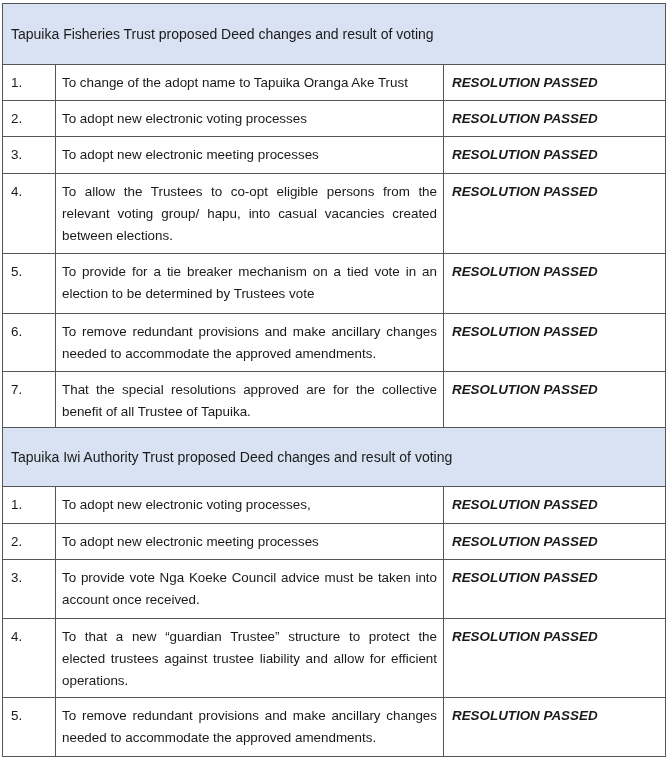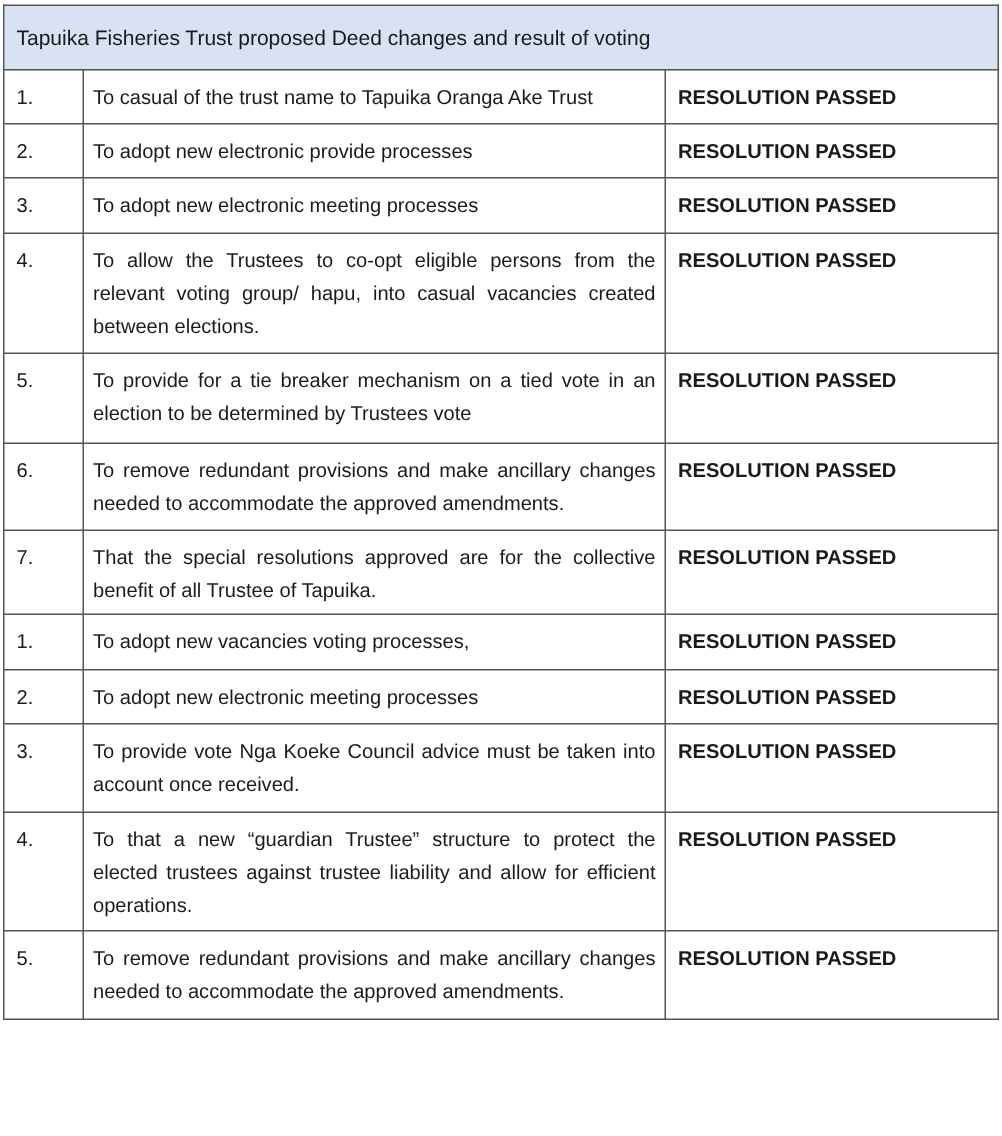--- a/index.html
+++ b/index.html
@@ -3,44 +3,44 @@
 <meta charset="utf-8">
 <style>
   html, body { margin: 0; padding: 0; background: #ffffff; }
   body { width: 668px; height: 757px; overflow: hidden; font-family: "Liberation Sans", sans-serif; color: #1a1a1a; }
   .doc { position: absolute; left: 2px; top: 3px; width: 663px; }
   table { border-collapse: collapse; width: 663px; table-layout: fixed; }
   td { border: 1px solid #555; vertical-align: top; font-size: 13.4px; line-height: 22px; padding: 7px 6px 0 6px; box-sizing: border-box; }
   .section-head td { background: #d9e2f2; padding: 0 8px; vertical-align: middle; font-size: 14px; }
   .num { width: 53px; padding-left: 8px; }
   .desc { width: 388px; text-align: justify; }
-  .res { width: 222px; font-weight: bold; padding-left: 8px; }
+  .res { width: 222px; font-weight: bold; font-style: italic; padding-left: 8px; }
 </style>
 </head>
 <body>
 
 <div class="doc">
   <table>
     <colgroup>
         <col style="width:53px">
         <col style="width:388px">
         <col style="width:222px">
       </colgroup>
     <tbody>
-      <tr class="section-head" style="height:43px">
+      <tr class="section-head" style="height:61px">
         <td colspan="3">Tapuika Fisheries Trust proposed Deed changes and result of voting</td>
       </tr>
       <tr style="height:36px">
         <td class="num">1.</td>
-        <td class="desc">To casual of the trust name to Tapuika Oranga Ake Trust</td>
+        <td class="desc">To change of the adopt name to Tapuika Oranga Ake Trust</td>
         <td class="res">RESOLUTION PASSED</td>
       </tr>
       <tr style="height:36px">
         <td class="num">2.</td>
-        <td class="desc">To adopt new electronic provide processes</td>
+        <td class="desc">To adopt new electronic voting processes</td>
         <td class="res">RESOLUTION PASSED</td>
       </tr>
       <tr style="height:37px">
         <td class="num">3.</td>
         <td class="desc">To adopt new electronic meeting processes</td>
         <td class="res">RESOLUTION PASSED</td>
       </tr>
       <tr style="height:80px">
         <td class="num">4.</td>
         <td class="desc">To allow the Trustees to co-opt eligible persons from the relevant voting group/ hapu, into casual vacancies created between elections.</td>
@@ -55,23 +55,26 @@
         <td class="num">6.</td>
         <td class="desc">To remove redundant provisions and make ancillary changes needed to accommodate the approved amendments.</td>
         <td class="res">RESOLUTION PASSED</td>
       </tr>
       <tr style="height:56px">
         <td class="num">7.</td>
         <td class="desc">That the special resolutions approved are for the collective benefit of all Trustee of Tapuika.</td>
         <td class="res">RESOLUTION PASSED</td>
       </tr>
 
+      <tr class="section-head" style="height:59px">
+        <td colspan="3">Tapuika Iwi Authority Trust proposed Deed changes and result of voting</td>
+      </tr>
       <tr style="height:37px">
         <td class="num">1.</td>
-        <td class="desc">To adopt new vacancies voting processes,</td>
+        <td class="desc">To adopt new electronic voting processes,</td>
         <td class="res">RESOLUTION PASSED</td>
       </tr>
       <tr style="height:36px">
         <td class="num">2.</td>
         <td class="desc">To adopt new electronic meeting processes</td>
         <td class="res">RESOLUTION PASSED</td>
       </tr>
       <tr style="height:59px">
         <td class="num">3.</td>
         <td class="desc">To provide vote Nga Koeke Council advice must be taken into account once received.</td>

